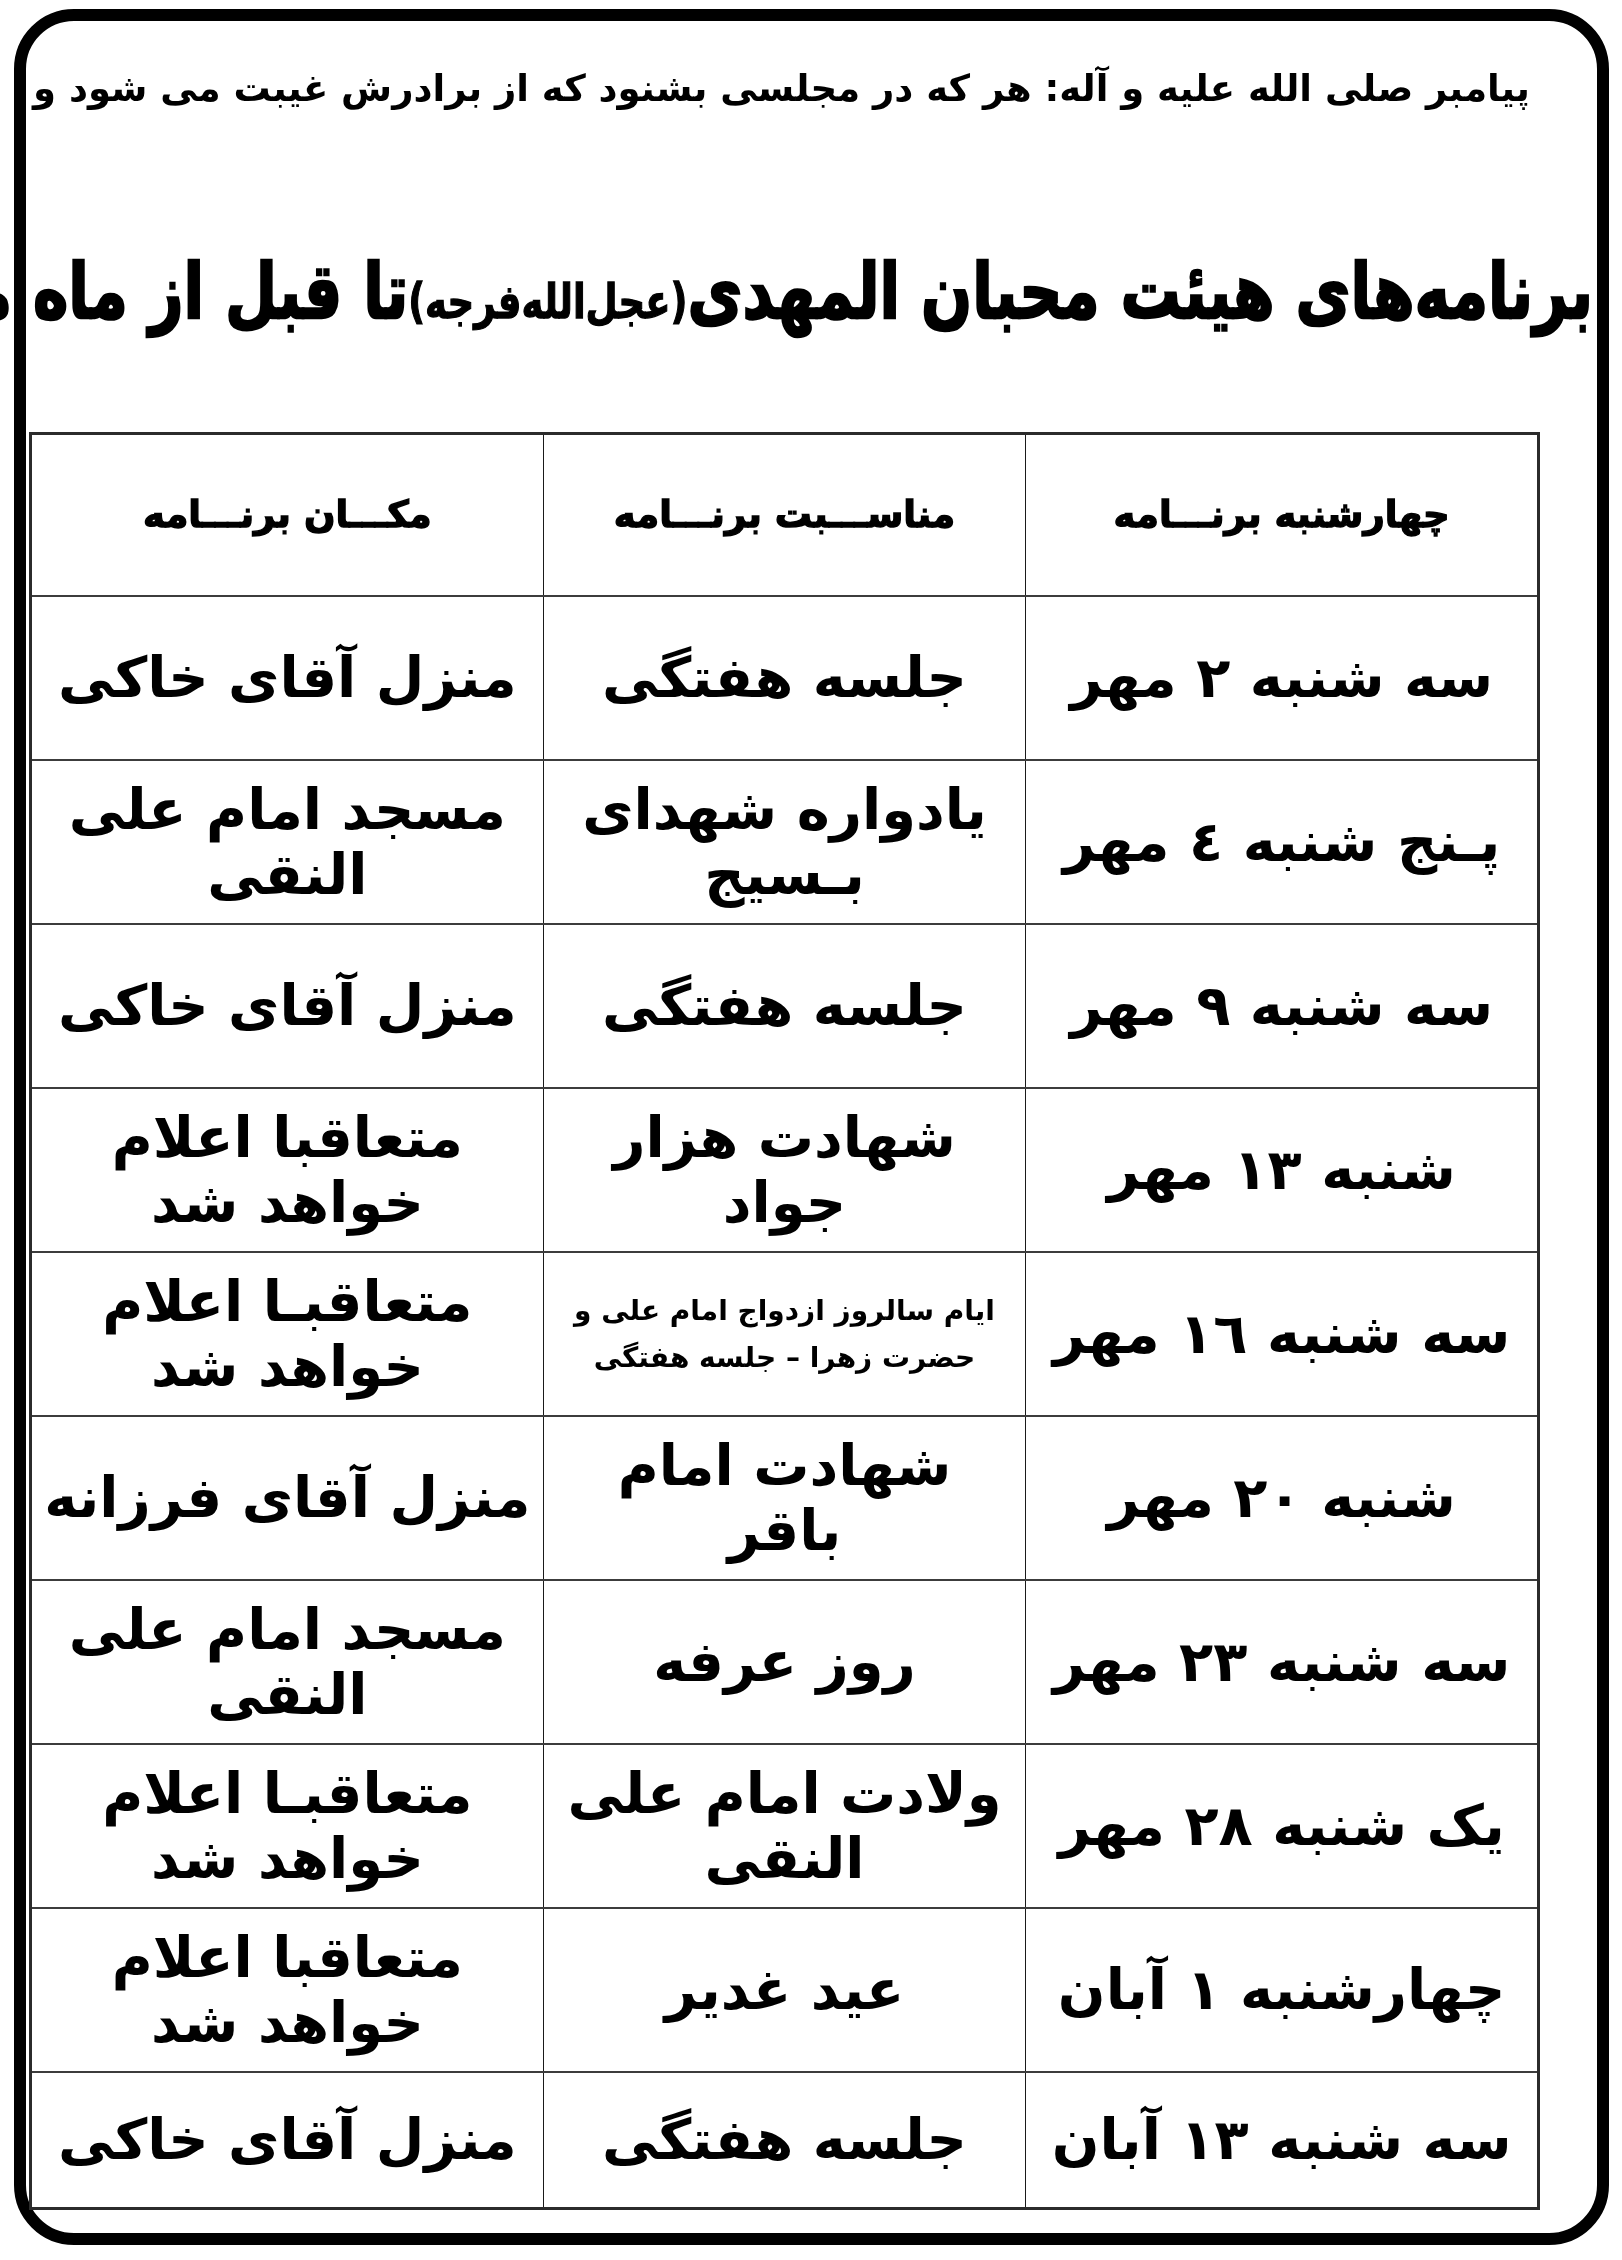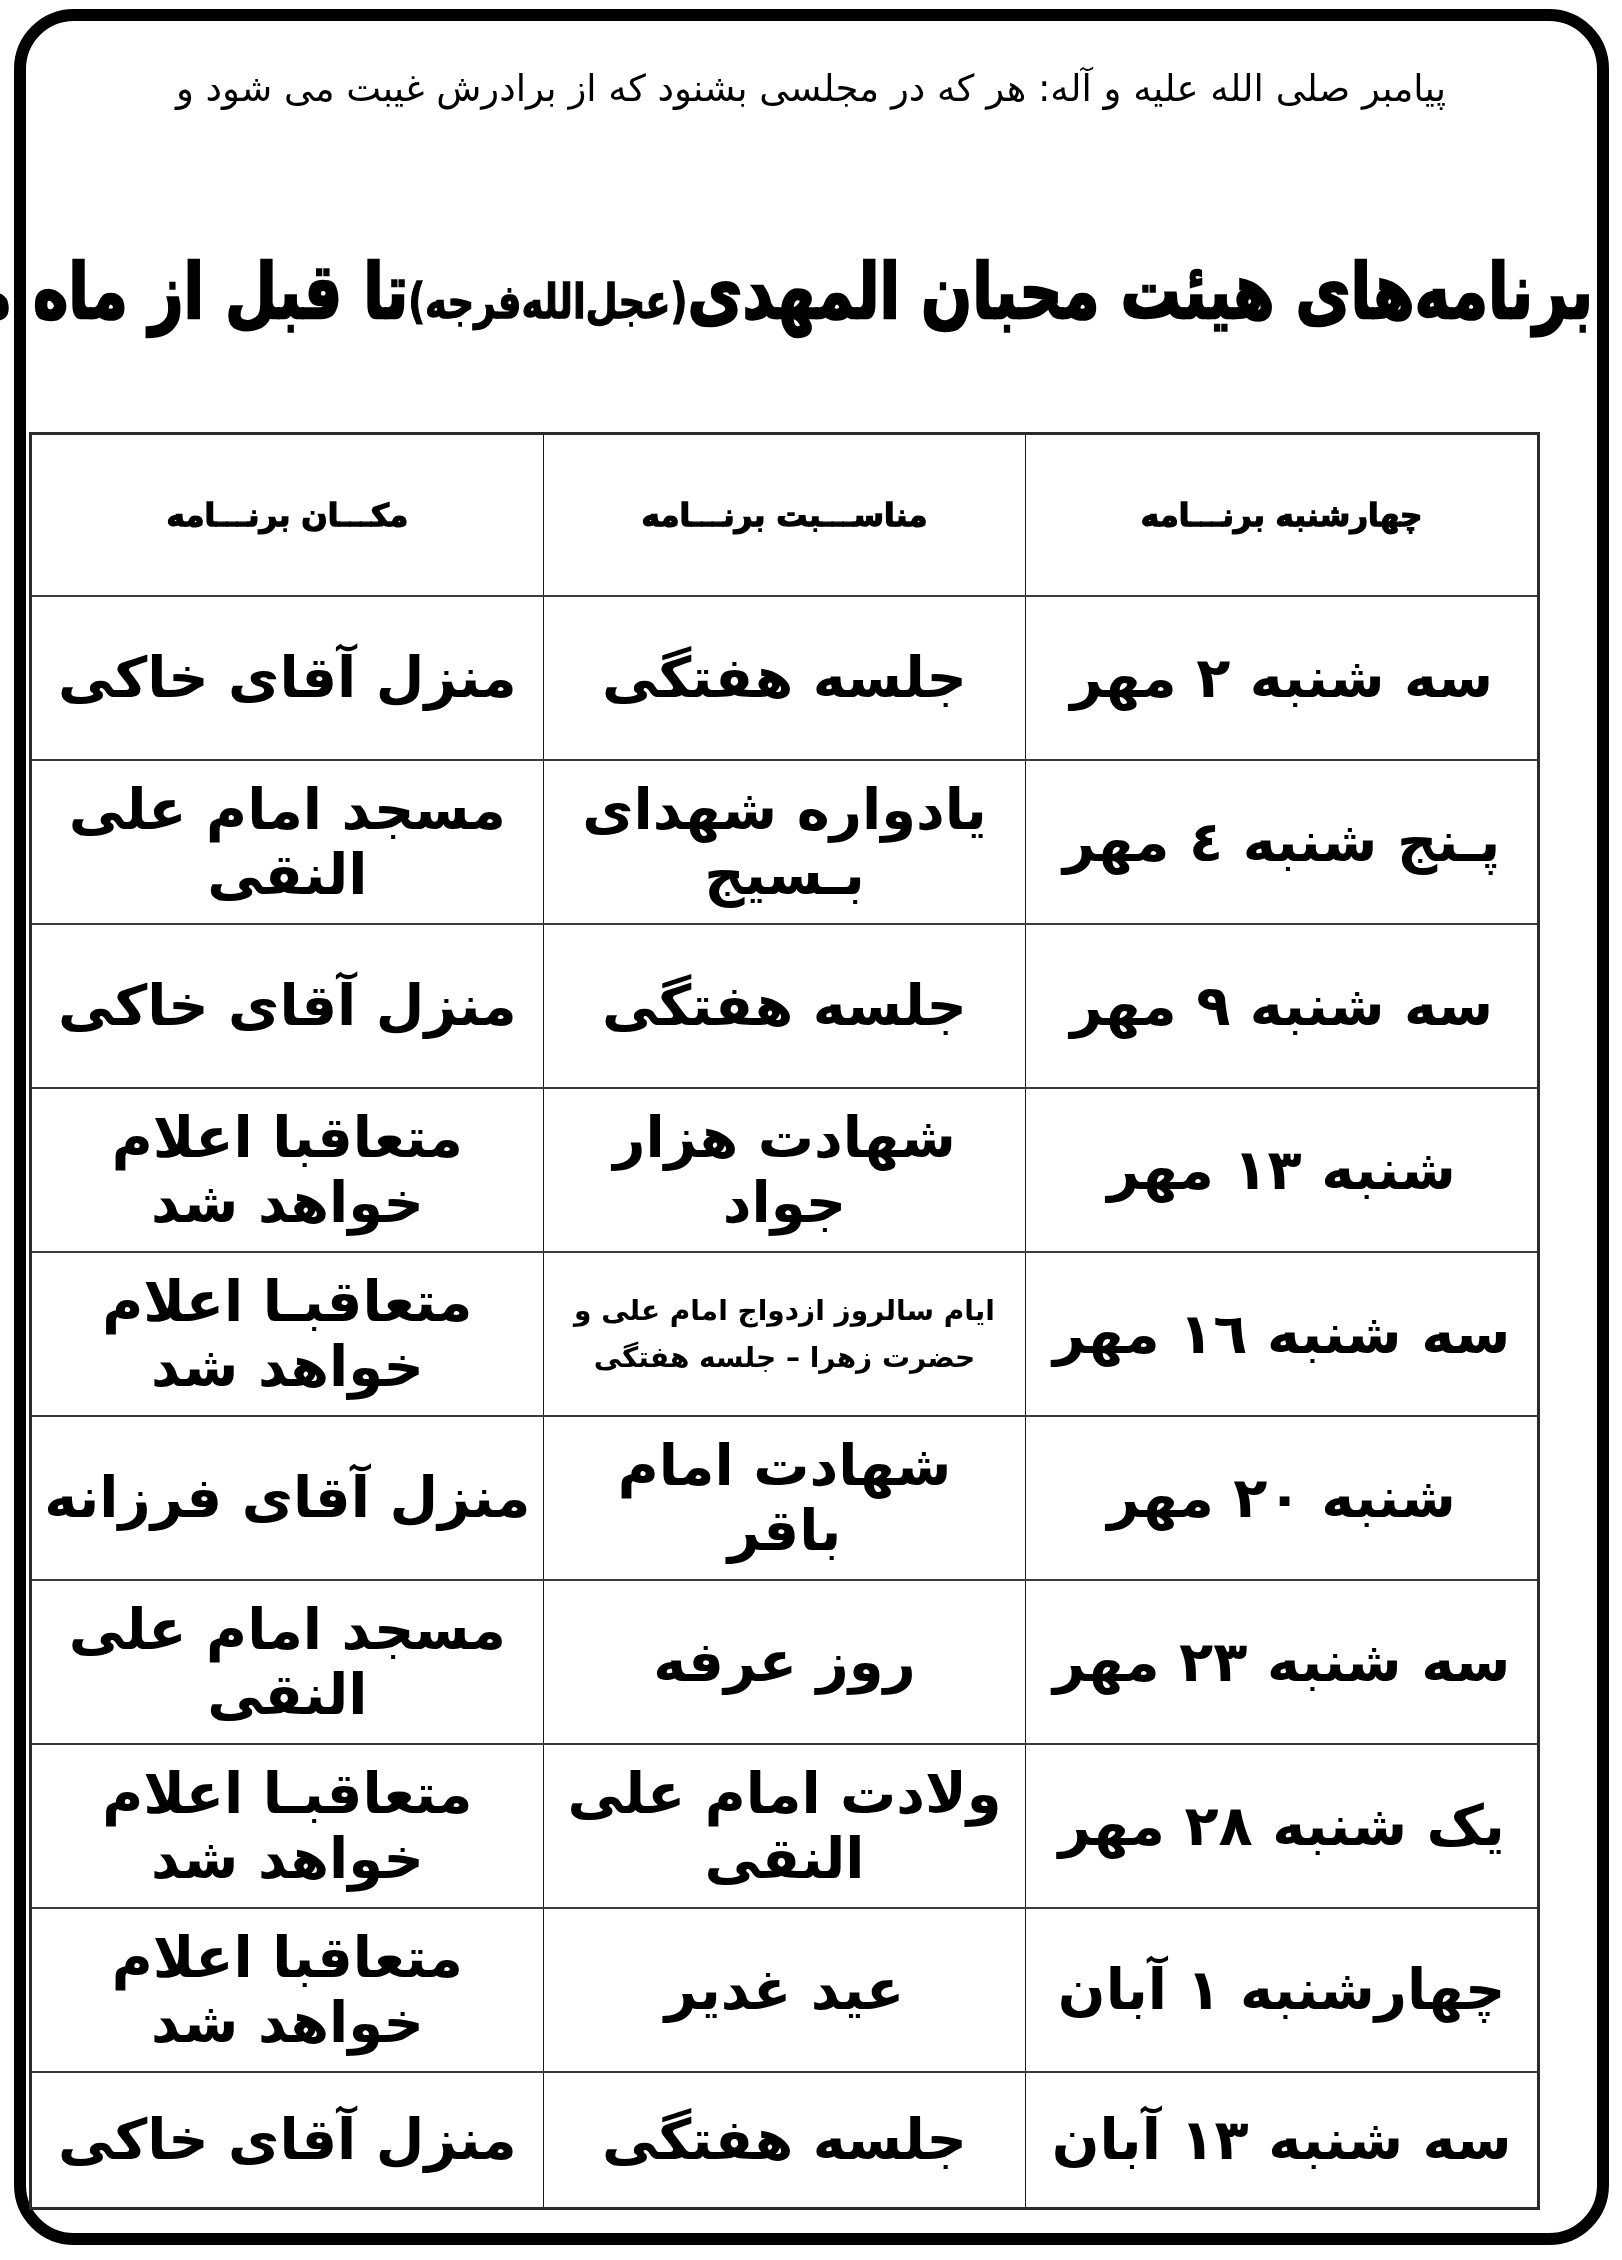--- a/index.html
+++ b/index.html
@@ -20,21 +20,21 @@
     border: 12.6px solid #000;
     border-radius: 60px;
     box-sizing: border-box;
     background: transparent;
     pointer-events: none;
   }
   .hadith {
     position: absolute;
     top: 50px; left: 92px; right: 92px;
     text-align: center;
-    font-weight: normal;
+    font-weight: bold;
     font-size: 37px;
   }
   .hadith .hline {
     line-height: 78px;
     white-space: nowrap;
   }
   .title {
     position: absolute;
     top: 256px; left: 29px; right: 29px;
     text-align: center;
@@ -67,21 +67,21 @@
     text-align: center;
     vertical-align: middle;
     font-weight: bold;
     padding: 0 7.7px;
     overflow: hidden;
   }
   tr.hdr { height: 162px; }
   tr.row { height: 164px; }
   tr.row-last { height: 137px; }
   th {
-    font-size: 31px;
+    font-size: 37px;
     -webkit-text-stroke: 1.4px #000;
     letter-spacing: 0px;
   }
   td { font-size: 56px; }
   td.two-line { font-size: 28px; line-height: 47px; padding: 0 13.5px; border-radius: 20px; }
 </style>
 </head>
 <body>
 
 <div class="page-frame"></div>

